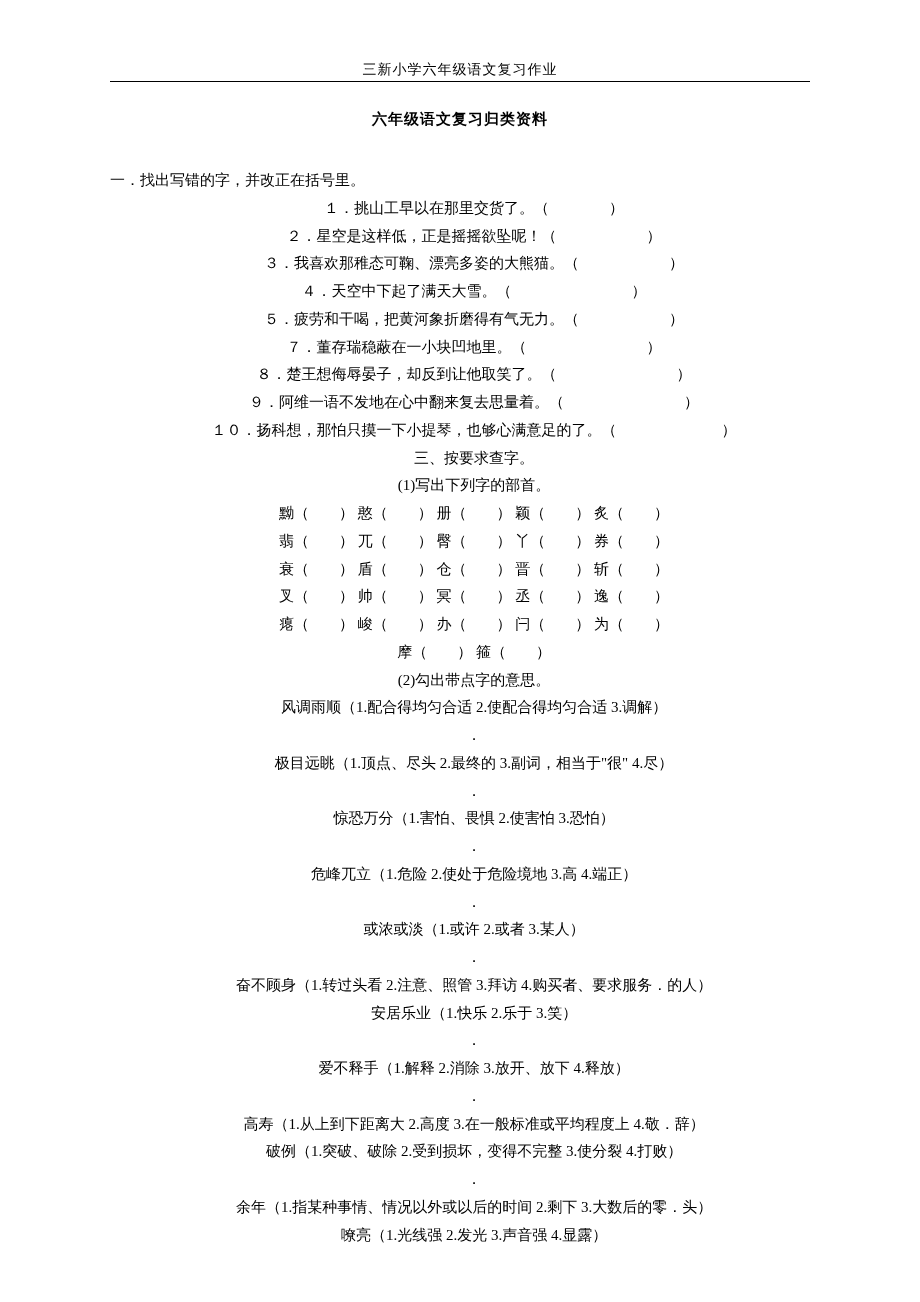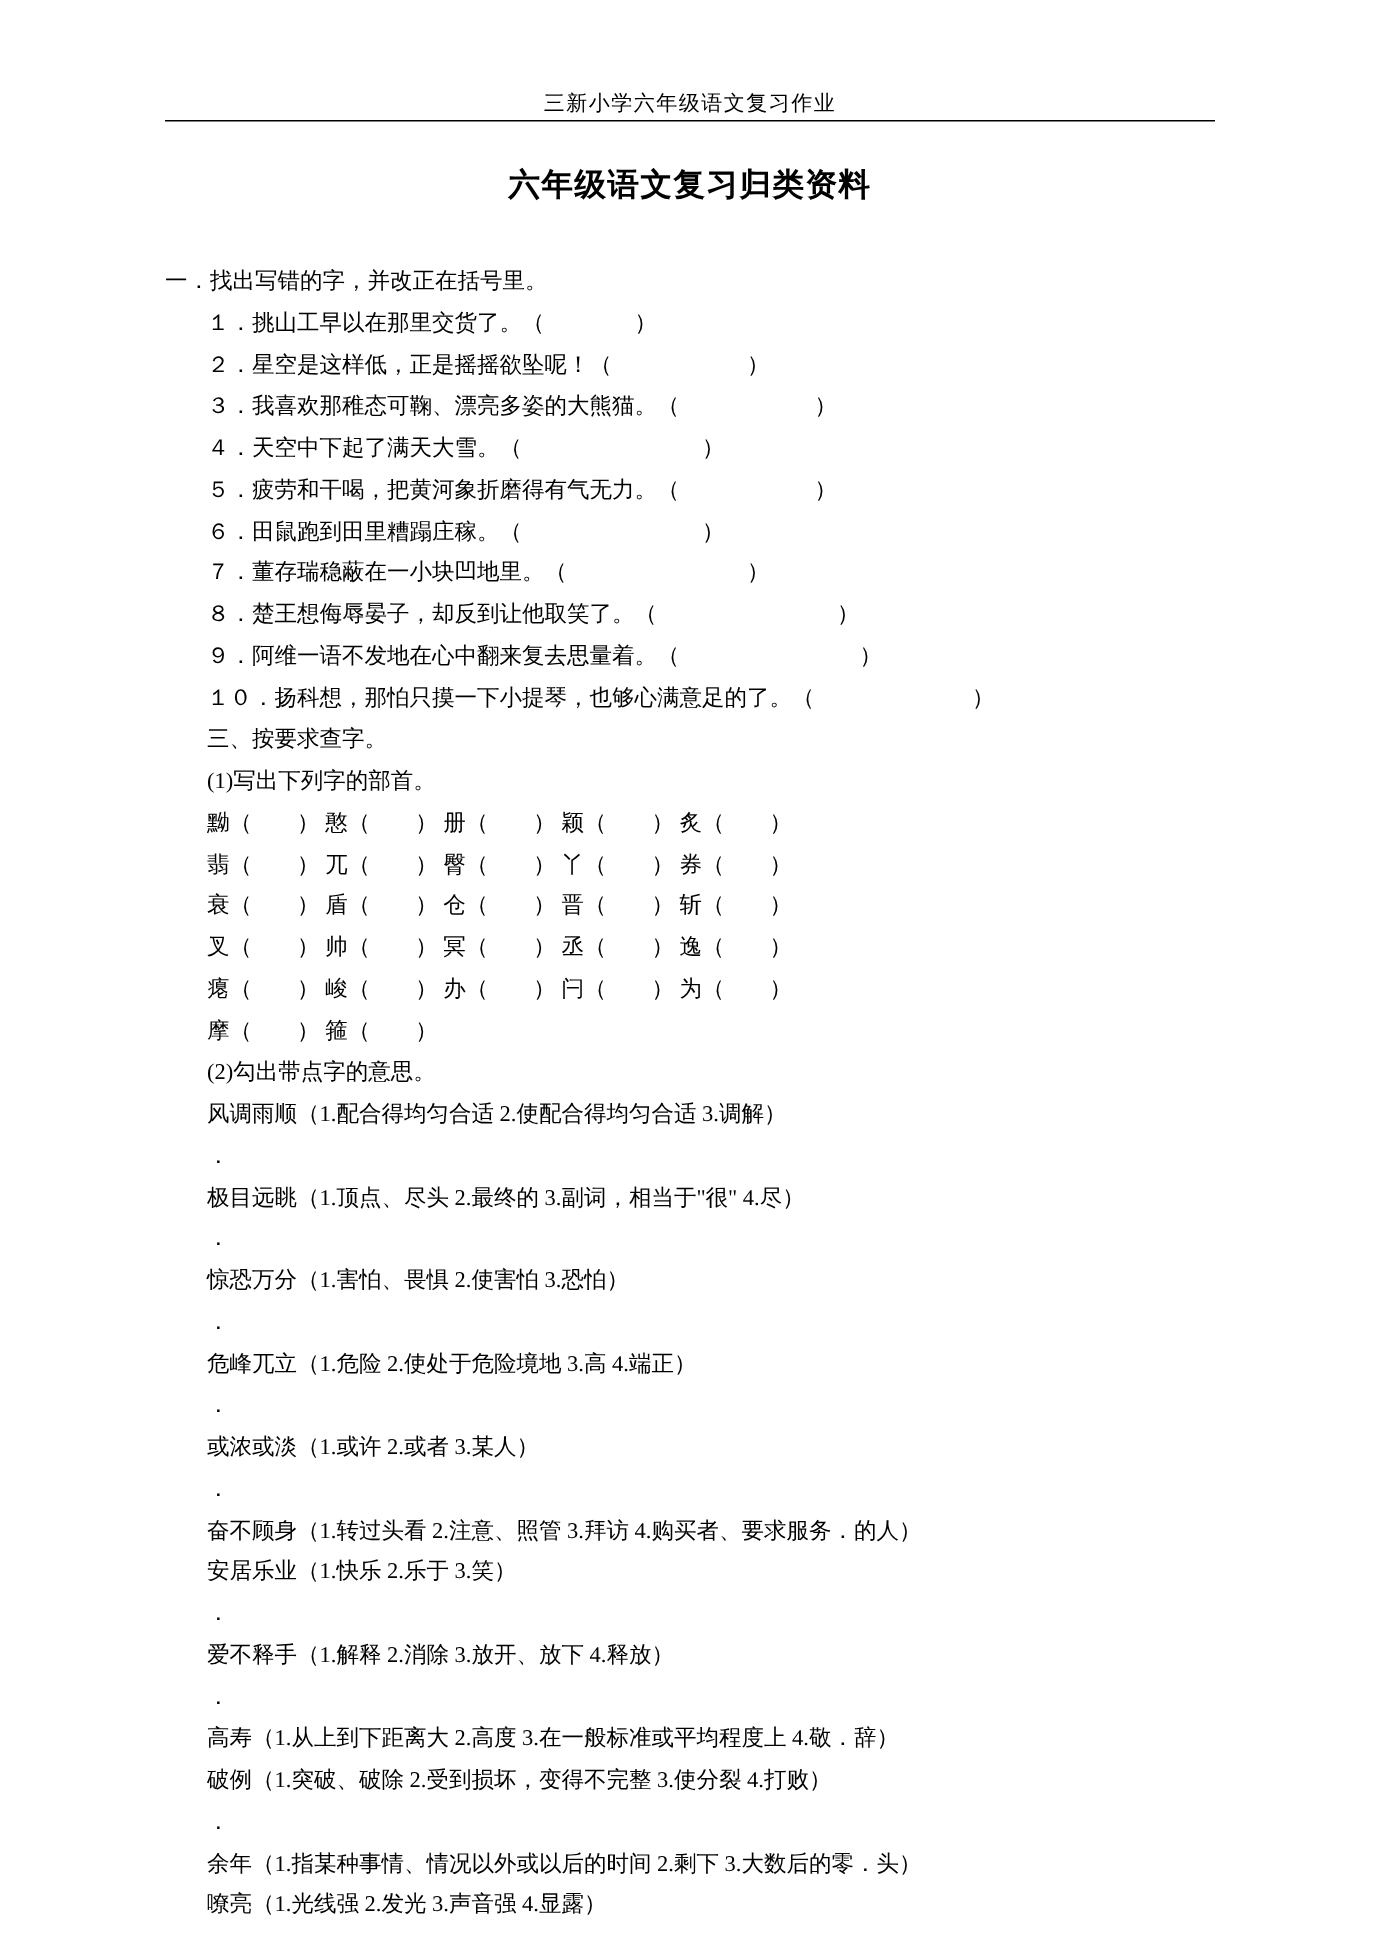--- a/index.html
+++ b/index.html
@@ -22,34 +22,35 @@
     font-size: 14px;
     letter-spacing: 1px;
   }
   .rule {
     border: 0;
     border-top: 1px solid #000;
     margin: 0 0 28px 0;
   }
   .title {
     text-align: center;
-    font-size: 21px;
+    font-size: 15px;
     font-weight: bold;
     margin-bottom: 38px;
     letter-spacing: 1px;
   }
   .content {
     font-size: 15px;
     line-height: 1.85;
   }
   .section-head {
     margin-top: 0;
   }
   .indent {
     padding-left: 28px;
+    text-align: center;
   }
   .row {
     white-space: nowrap;
   }
   .dot {
     font-size: 15px;
   }
 </style>
 </head>
 <body>
@@ -65,21 +66,20 @@
 
   <div class="content">
 
     <div class="section-head">一．找出写错的字，并改正在括号里。</div>
     <div class="indent">
       <div>１．挑山工早以在那里交货了。（　　　　）</div>
       <div>２．星空是这样低，正是摇摇欲坠呢！（　　　　　　）</div>
       <div>３．我喜欢那稚态可鞠、漂亮多姿的大熊猫。（　　　　　　）</div>
       <div>４．天空中下起了满天大雪。（　　　　　　　　）</div>
       <div>５．疲劳和干喝，把黄河象折磨得有气无力。（　　　　　　）</div>
-      <div>６．田鼠跑到田里糟蹋庄稼。（　　　　　　　　）</div>
       <div>７．董存瑞稳蔽在一小块凹地里。（　　　　　　　　）</div>
       <div>８．楚王想侮辱晏子，却反到让他取笑了。（　　　　　　　　）</div>
       <div>９．阿维一语不发地在心中翻来复去思量着。（　　　　　　　　）</div>
       <div>１０．扬科想，那怕只摸一下小提琴，也够心满意足的了。（　　　　　　　）</div>
     </div>
 
     <div class="indent">三、按要求查字。</div>
 
     <div class="indent">(1)写出下列字的部首。</div>
 

